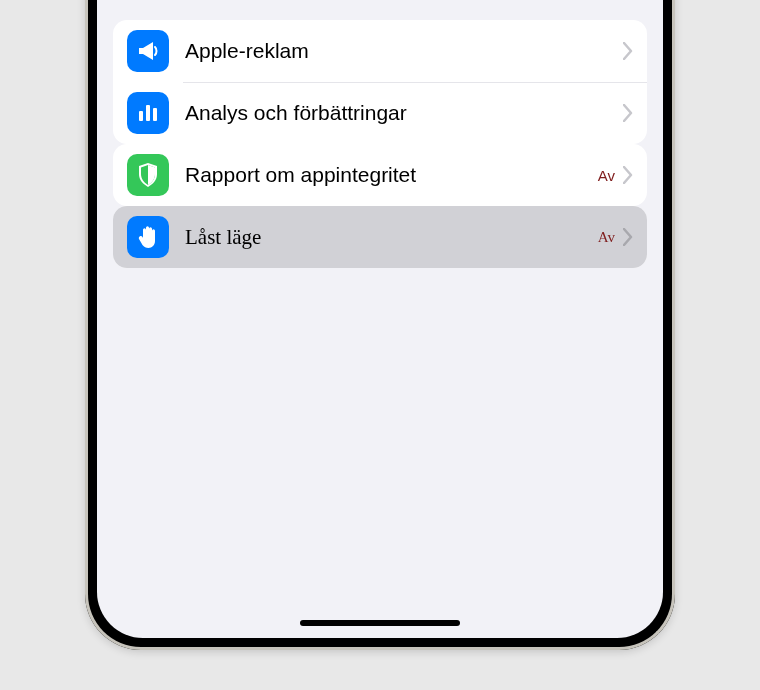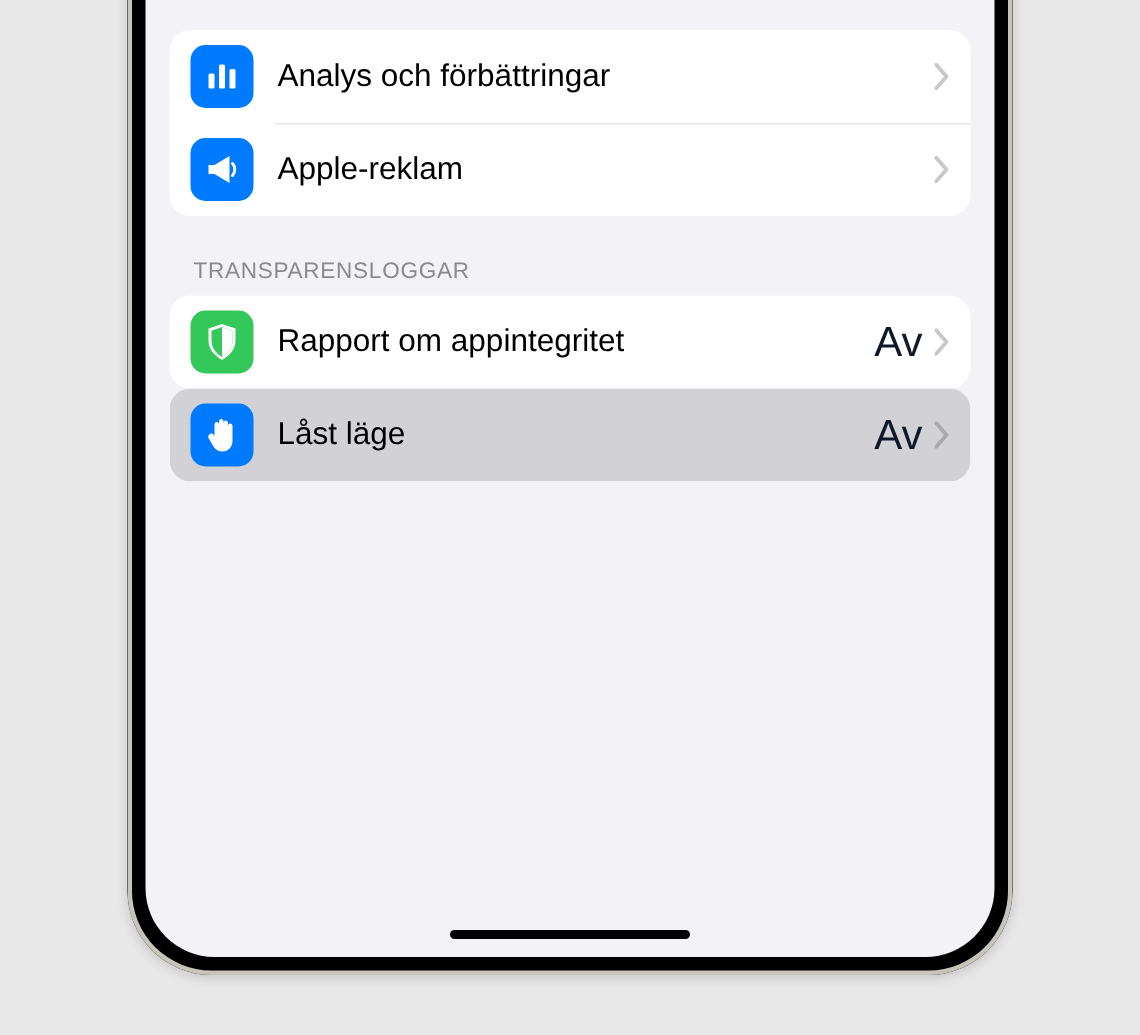--- a/index.html
+++ b/index.html
@@ -58,20 +58,21 @@
     }
     .row {
       display: flex;
       align-items: center;
       padding: 10px 14px;
       min-height: 62px;
       position: relative;
     }
     .row.highlighted {
       background: #d1d1d6;
+      font-family: Liberation Serif, serif;
     }
     .row + .row::before {
       content: "";
       position: absolute;
       top: 0;
       left: 70px;
       right: 0;
       height: 1px;
       background: #e5e5ea;
     }
@@ -87,22 +88,22 @@
     }
     .icon-blue { background: #007aff; }
     .icon-green { background: #34c759; }
     .row-label {
       flex: 1;
       font-size: 21px;
       color: #000;
       font-weight: 400;
     }
     .row-value {
-      font-size: 28px;
-      color: #0f172a;
+      font-size: 15px;
+      color: #7f1d1d;
       margin-right: 8px;
     }
     .chevron {
       width: 10px;
       height: 18px;
       flex-shrink: 0;
     }
     .home-indicator {
       position: absolute;
       bottom: 12px;
@@ -118,46 +119,45 @@
 </head>
 <body>
 
 <div class="phone-frame">
   <div class="screen">
     <div class="content">
 
       <div class="group">
         <div class="row">
           <div class="icon-wrap icon-blue">
+            <svg width="26" height="26" viewBox="0 0 26 26" fill="none">
+              <path d="M4 10 L4 16 L8 16 L18 22 L18 4 L8 10 Z" fill="#fff"></path>
+              <path d="M20 9 C22 11 22 15 20 17" stroke="#fff" stroke-width="2" fill="none" stroke-linecap="round"></path>
+            </svg>
+          </div>
+          <div class="row-label">Apple-reklam</div>
+          <svg class="chevron" viewBox="0 0 10 18">
+            <path d="M1 1 L8 9 L1 17" stroke="#c7c7cc" stroke-width="2.5" fill="none" stroke-linecap="round" stroke-linejoin="round"></path>
+          </svg>
+        </div>
+        <div class="row">
+          <div class="icon-wrap icon-blue">
             <svg width="24" height="24" viewBox="0 0 24 24" fill="none">
               <rect x="3" y="10" width="4" height="10" rx="1" fill="#fff"></rect>
               <rect x="10" y="4" width="4" height="16" rx="1" fill="#fff"></rect>
               <rect x="17" y="7" width="4" height="13" rx="1" fill="#fff"></rect>
             </svg>
           </div>
           <div class="row-label">Analys och förbättringar</div>
           <svg class="chevron" viewBox="0 0 10 18">
             <path d="M1 1 L8 9 L1 17" stroke="#c7c7cc" stroke-width="2.5" fill="none" stroke-linecap="round" stroke-linejoin="round"></path>
           </svg>
         </div>
-        <div class="row">
-          <div class="icon-wrap icon-blue">
-            <svg width="26" height="26" viewBox="0 0 26 26" fill="none">
-              <path d="M4 10 L4 16 L8 16 L18 22 L18 4 L8 10 Z" fill="#fff"></path>
-              <path d="M20 9 C22 11 22 15 20 17" stroke="#fff" stroke-width="2" fill="none" stroke-linecap="round"></path>
-            </svg>
-          </div>
-          <div class="row-label">Apple-reklam</div>
-          <svg class="chevron" viewBox="0 0 10 18">
-            <path d="M1 1 L8 9 L1 17" stroke="#c7c7cc" stroke-width="2.5" fill="none" stroke-linecap="round" stroke-linejoin="round"></path>
-          </svg>
-        </div>
       </div>
 
-      <div class="section-header">Transparensloggar</div>
       <div class="group">
         <div class="row">
           <div class="icon-wrap icon-green">
             <svg width="24" height="28" viewBox="0 0 24 28" fill="none">
               <path d="M12 2 L21 5 L21 13 C21 19 17 23 12 26 C7 23 3 19 3 13 L3 5 Z" fill="#fff"></path>
               <path d="M12 4 L19 6.5 L19 13 C19 18 16 21.5 12 24 C8 21.5 5 18 5 13 L5 6.5 Z" fill="#34c759"></path>
               <path d="M12 4 L19 6.5 L19 13 C19 18 16 21.5 12 24 L12 4 Z" fill="#fff" opacity="0.0"></path>
               <path d="M12 4 L12 24 C16 21.5 19 18 19 13 L19 6.5 Z" fill="#fff"></path>
             </svg>
           </div>

